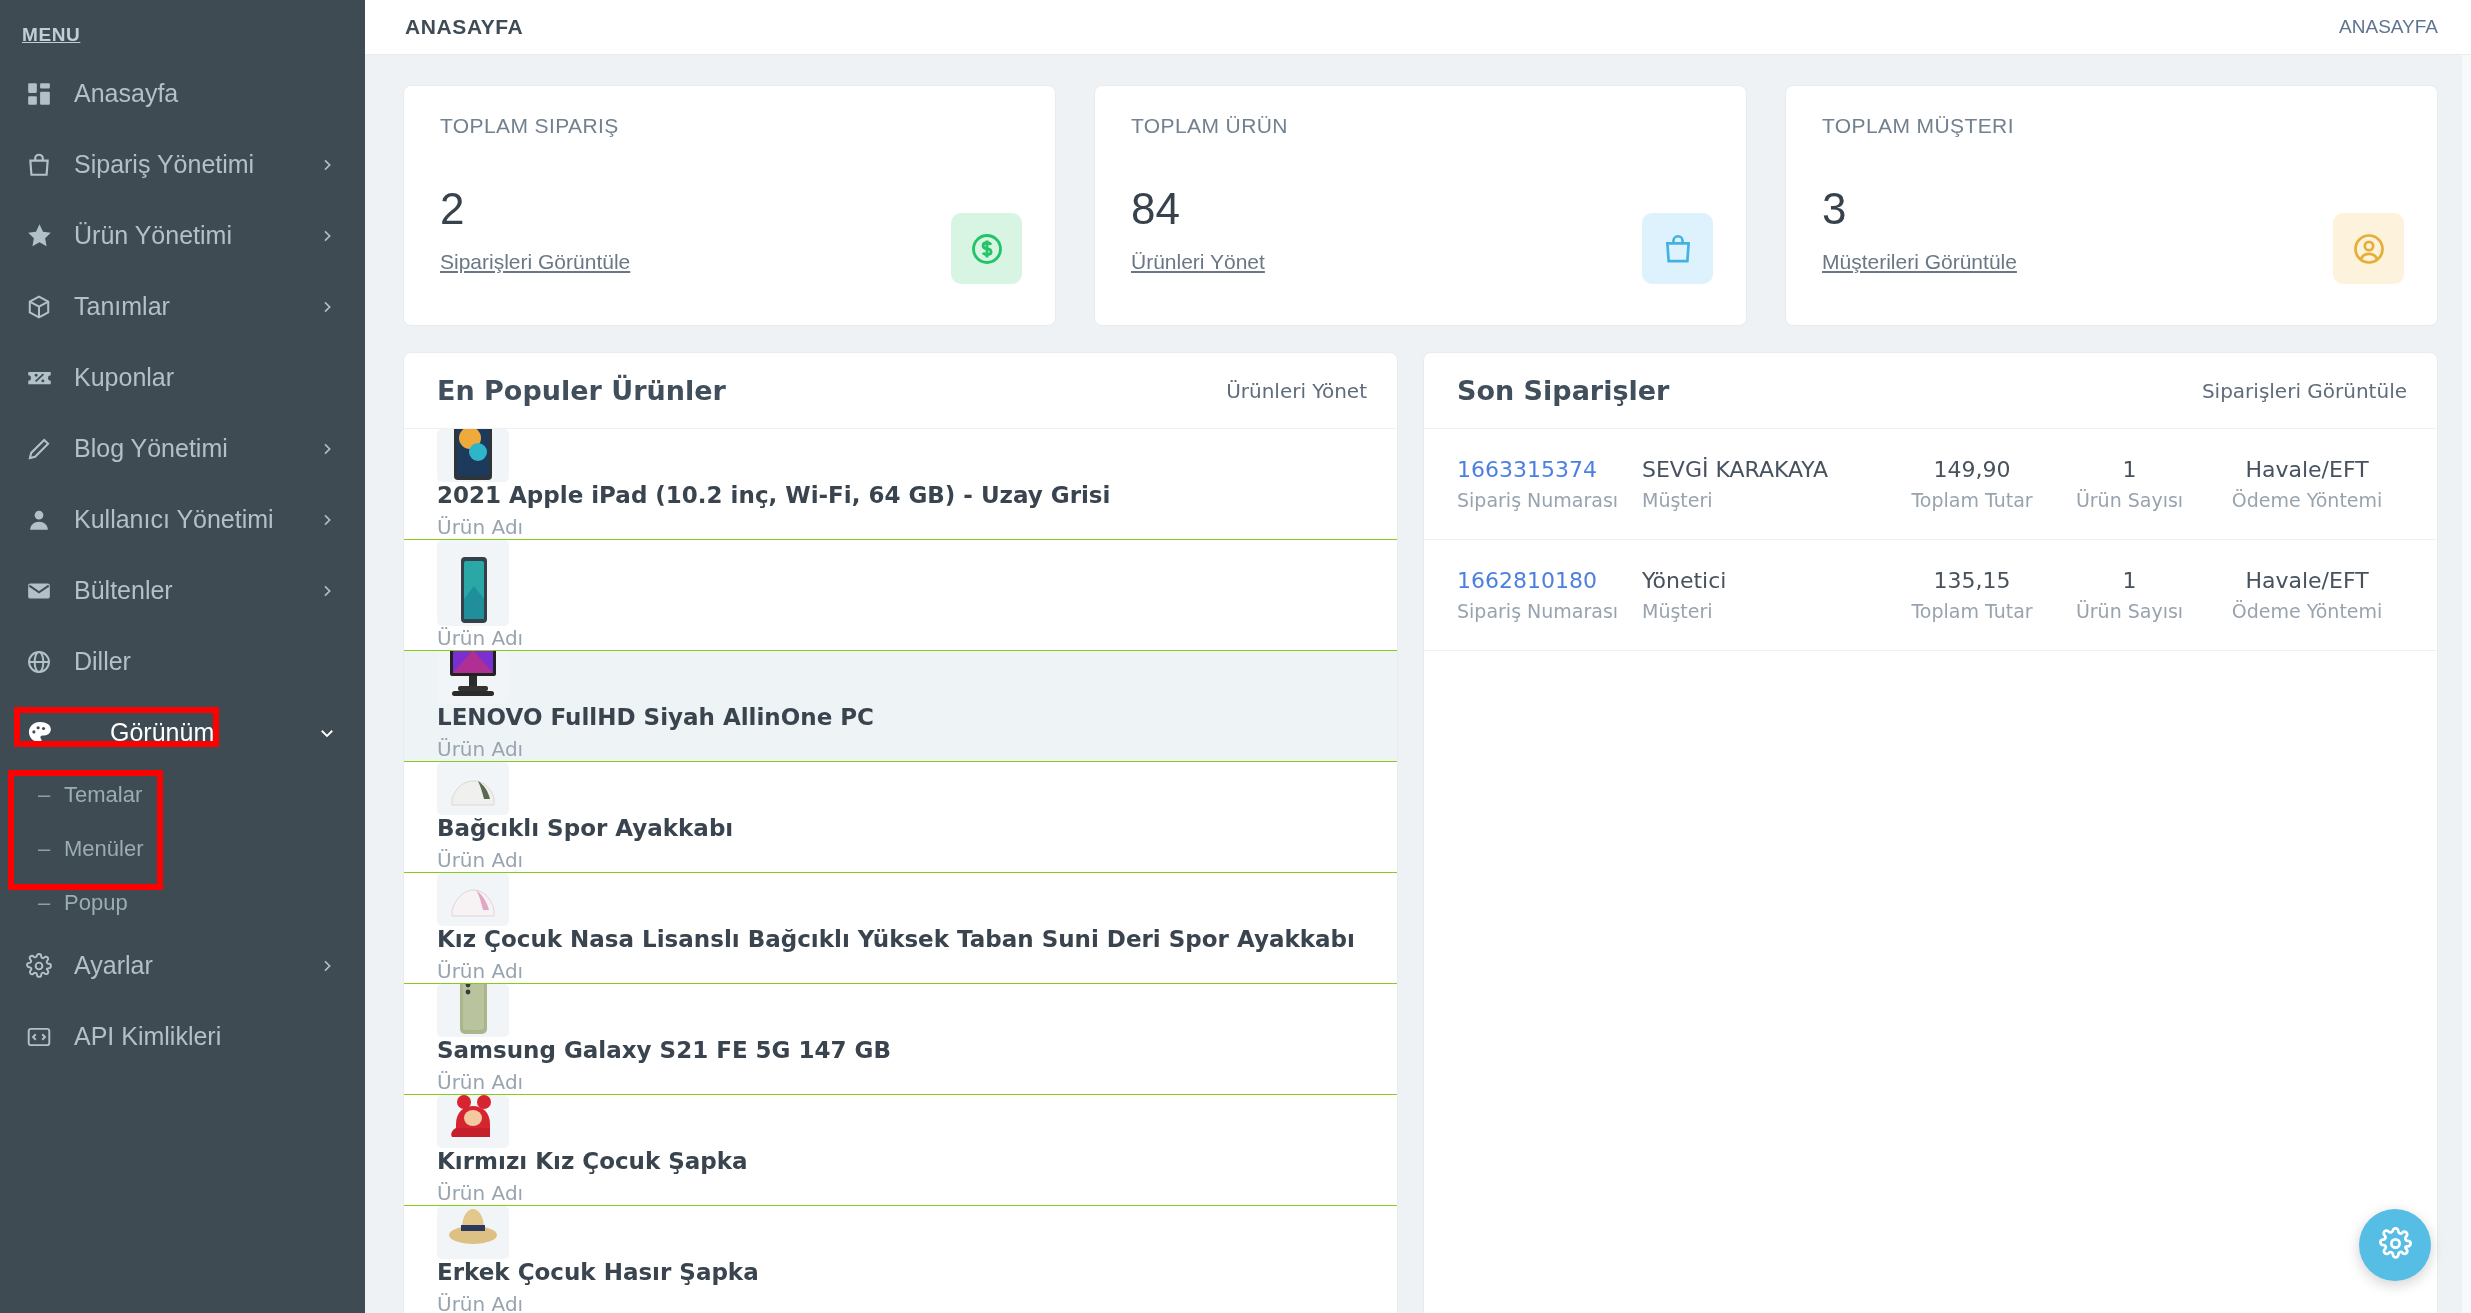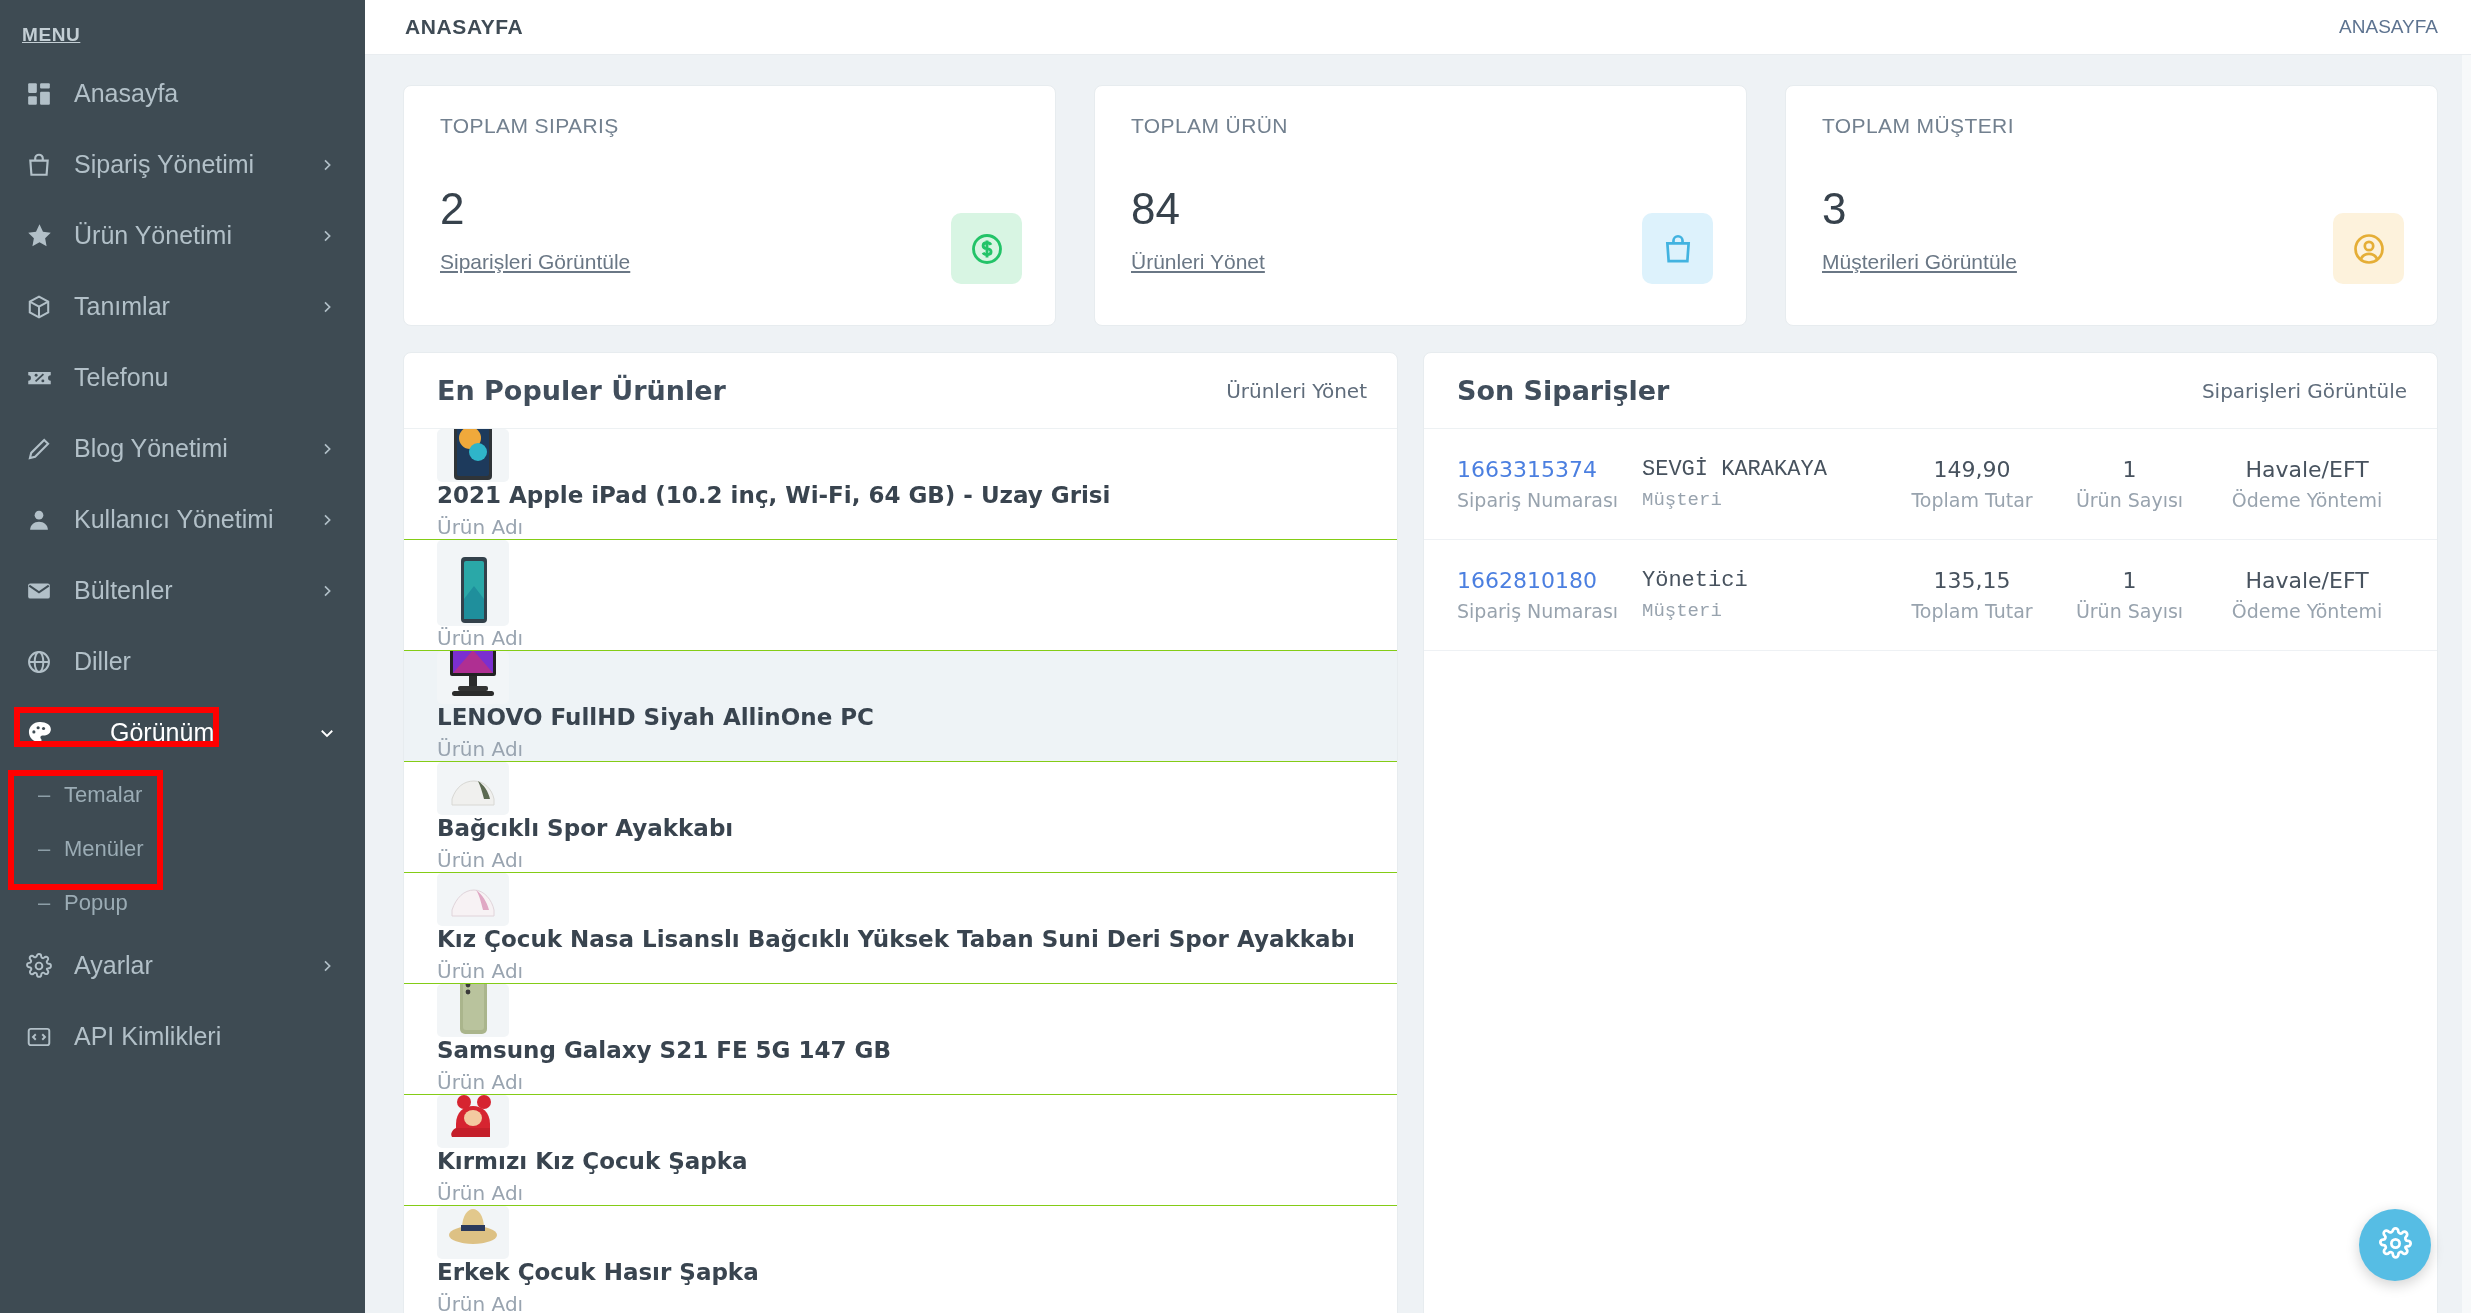--- a/index.html
+++ b/index.html
@@ -163,21 +163,21 @@
   .order-row {
     display: flex; align-items: center; height: 111px;
     padding: 0 30px 0 33px; border-bottom: 1px solid #eef1f4;
     font-family: "DejaVu Sans", sans-serif;
   }
   .ocell { display: flex; flex-direction: column; }
   .ocell .v { font-size: 22px; color: #47525e; margin-bottom: 7px; }
   .ocell .v.link { color: #4b7fe0; cursor: pointer; }
   .ocell .k { font-size: 19px; color: #98a3ae; }
   .oc-num  { flex: 0 0 185px; align-items: flex-start; }
-  .oc-cus  { flex: 0 0 250px; align-items: flex-start; font-family: Liberation Mono, monospace; }
+  .oc-cus  { flex: 0 0 250px; align-items: flex-start; }
   .oc-tot  { flex: 0 0 160px; align-items: center; }
   .oc-qty  { flex: 0 0 155px; align-items: center; }
   .oc-pay  { flex: 1;        align-items: center; }
 
   
   .fab {
     position: fixed; right: 40px; bottom: 32px;
     width: 72px; height: 72px; border-radius: 50%;
     background: #56bde4; box-shadow: 0 4px 14px rgba(0,0,0,.18);
     display: flex; align-items: center; justify-content: center;
@@ -256,21 +256,21 @@
 
     <div class="nav-item">
       <span class="ico">
         <svg width="27" height="27" viewBox="0 0 24 24" fill="#b2c0c8">
             <path d="M2 7h20v3a2.4 2.4 0 0 0 0 4.8V18H2v-3.2a2.4 2.4 0 0 0 0-4.8V7z"></path>
             <path d="M8.5 15.5 15.5 9" stroke="#3e4b53" stroke-width="1.6"></path>
             <circle cx="9" cy="10" r="1.3" fill="#3e4b53"></circle>
             <circle cx="15" cy="15" r="1.3" fill="#3e4b53"></circle>
           </svg>
       </span>
-      <span class="lbl">Telefonu</span>
+      <span class="lbl">Kuponlar</span>
     </div>
 
     <div class="nav-item">
       <span class="ico">
         <svg width="26" height="26" viewBox="0 0 24 24" fill="none" stroke="#b2c0c8" stroke-width="1.9">
             <path d="M16.8 3.6 20.4 7.2 8.4 19.2 3.6 20.4l1.2-4.8 12-12z"></path>
           </svg>
       </span>
       <span class="lbl">Blog Yönetimi</span>
       <span class="chev">

